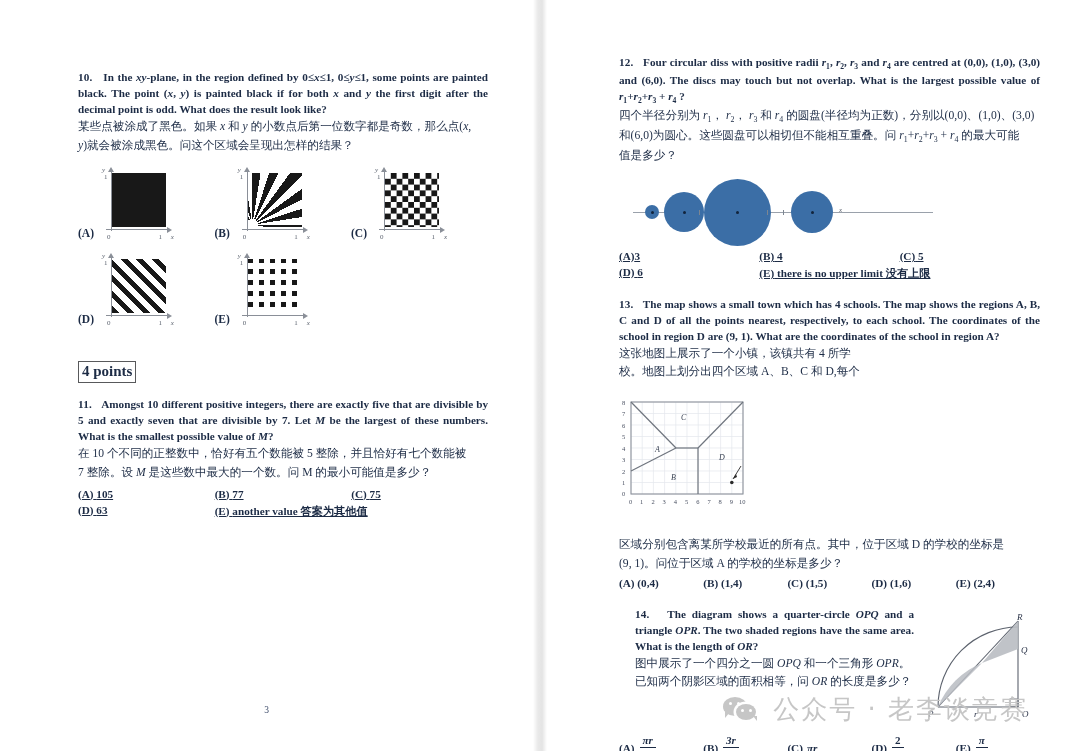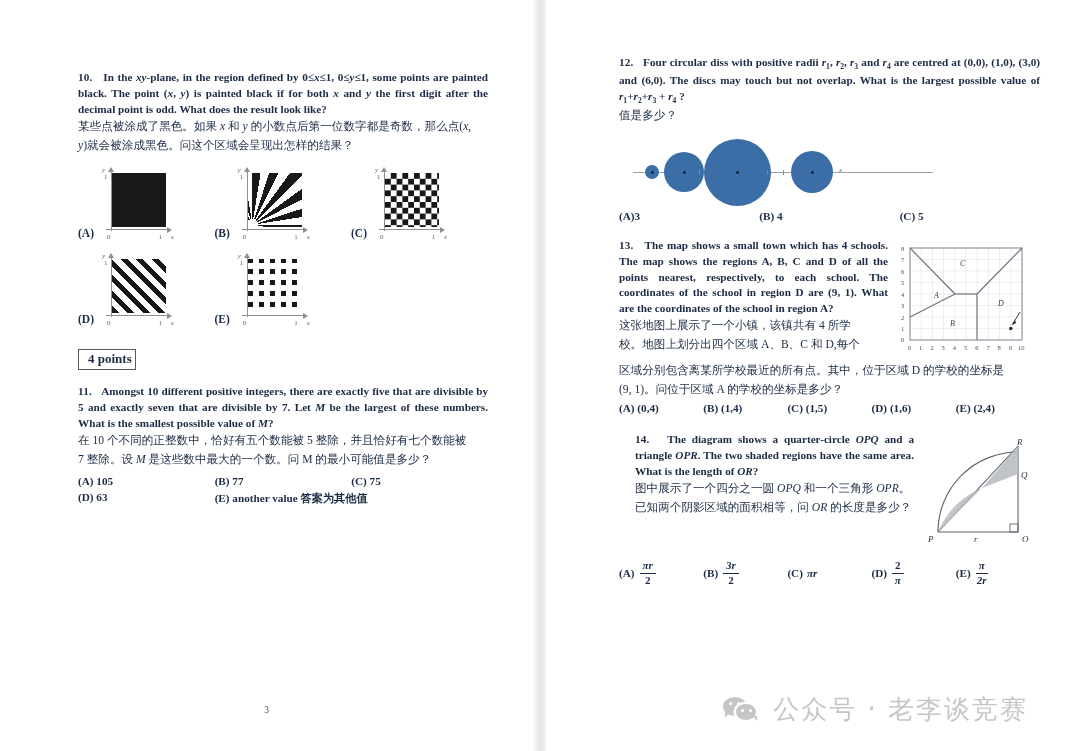--- a/index.html
+++ b/index.html
@@ -52,33 +52,33 @@
   i, .it { font-style: italic; }
   sub { font-size: 0.68em; }
 
   
   .opts {
     display: flex;
     font-size: 11.2px;
     margin-top: 4px;
     font-weight: 600;
   }
-  .opts .o { box-sizing: border-box; }
+  .opts .o { box-sizing: border-box; text-decoration: underline; }
   .opts3 .o { width: 33.33%; }
   .optrow { display: flex; font-size: 11.2px; font-weight: 600; }
   .optrow .o5 { width: 20%; }
 
   
   .points-box {
     display: inline-block;
     border: 1px solid #58595b;
-    padding: 1px 3px 2px 9px;
-    font-size: 13px;
+    padding: 1px 3px 2px 3px;
+    font-size: 15px;
     font-weight: 700;
-    margin: 6px 0 14px 0;
+    margin: 18px 0 14px 0;
   }
 
   
   .fig10 { margin: 12px 0 4px 0; }
   .fig10row { display: flex; align-items: flex-end; margin-bottom: 6px; }
   .fig10cell { display: flex; align-items: flex-end; }
   .fig10cell .lbl { font-size: 11.5px; font-weight: 600; padding-bottom: 4px; padding-right: 6px; }
   .plotwrap { position: relative; width: 72px; height: 76px; }
   .axis-y { position: absolute; left: 11px; top: 2px; width: 1px; height: 62px; background: #8a8f98; }
   .axis-x { position: absolute; left: 6px; bottom: 13px; height: 1px; width: 64px; background: #8a8f98; }
@@ -129,21 +129,21 @@
 
   
   .circles { position: relative; height: 70px; margin: 6px 0 8px 4px; }
   .numline { position:absolute; left: 10px; top: 40px; width: 300px; height: 1px; background:#9aa1ab; }
   .disc { position:absolute; border-radius:50%; background:#3b6ea6; }
   .ctr  { position:absolute; width:3px; height:3px; border-radius:50%; background:#12243c; }
   .nmark{ position:absolute; width:1px; height:5px; background:#7d8691; }
   .rlab { position:absolute; font-size:7px; font-style:italic; color:#5d6470; }
 
   
-  .q13wrap { display:flex; gap:10px; align-items:flex-start; }
+  .q13wrap { display:flex; gap:10px; align-items:flex-start;flex-direction:column; }
   .q13text { flex: 1 1 auto; }
   .mapfig  { flex: 0 0 142px; margin-top: 2px; }
 
   
   .q14wrap { display:flex; gap:8px; align-items:flex-start; }
   .q14text { flex: 1 1 auto; margin-left: 16px; }
   .q14fig  { flex: 0 0 118px; margin-top: 4px; }
 
   
   .frac { display:inline-block; vertical-align:middle; text-align:center; line-height:1.05; margin:0 1px; }
@@ -321,20 +321,22 @@
   <div class="gutter"></div>
 
   <div class="page page-right">
     <div class="page-body">
 
       <div class="q">
         <p class="qtext">
           <span class="num">12.</span>
           &nbsp;&nbsp;<span>Four circular diss with positive radii  <i>r</i><sub>1</sub>,  <i>r</i><sub>2</sub>,  <i>r</i><sub>3</sub>  and  <i>r</i><sub>4</sub>  are centred at (0,0), (1,0), (3,0) and (6,0). The discs may touch but not overlap. What is the largest possible value of  <i>r</i><sub>1</sub>+<i>r</i><sub>2</sub>+<i>r</i><sub>3</sub> + <i>r</i><sub>4</sub> ?</span>
         </p>
+        <p class="zh">四个半径分别为 <i>r</i><sub>1</sub>， <i>r</i><sub>2</sub>， <i>r</i><sub>3</sub> 和 <i>r</i><sub>4</sub> 的圆盘(半径均为正数)，分别以(0,0)、(1,0)、(3,0)</p>
+        <p class="zh">和(6,0)为圆心。这些圆盘可以相切但不能相互重叠。问 <i>r</i><sub>1</sub>+<i>r</i><sub>2</sub>+<i>r</i><sub>3</sub> + <i>r</i><sub>4</sub> 的最大可能</p>
         <p class="zh">值是多少？</p>
 
         <div class="circles">
           <div class="numline"></div>
           <div class="disc" style="left:22px;  top:33px; width:14px;  height:14px;"></div>
           <div class="disc" style="left:41px;  top:20px; width:40px;  height:40px;"></div>
           <div class="disc" style="left:81px;  top:7px;  width:67px;  height:67px;"></div>
           <div class="disc" style="left:168px; top:19px; width:42px;  height:42px;"></div>
           <div class="ctr" style="left:28px;  top:39px;"></div>
           <div class="ctr" style="left:60px;  top:39px;"></div>
@@ -350,20 +352,30 @@
           <div class="o">
             <span>(A)</span><span>3</span>
           </div>
           <div class="o">
             <span>(B)</span>
             <span>4</span>
           </div>
           <div class="o">
             <span>(C)</span>
             <span>5</span>
+          </div>
+        </div>
+        <div class="opts opts3">
+          <div class="o">
+            <span>(D)</span>
+            <span>6</span>
+          </div>
+          <div class="o" style="width:66.6%">
+            <span>(E)</span>
+            <span>there is no upper limit  没有上限</span>
           </div>
         </div>
       </div>
 
       <div class="q" style="margin-top:16px">
         <div class="q13wrap">
           <div class="q13text">
             <p class="qtext" style="text-align:justify">
               <span class="num">13.</span>
               &nbsp;&nbsp;<span>The map shows a small town which has 4 schools. The map shows the regions A, B, C and D of all the points nearest, respectively, to each school. The coordinates of the school in region D are (9, 1). What are the coordinates of the school in region A?</span>

